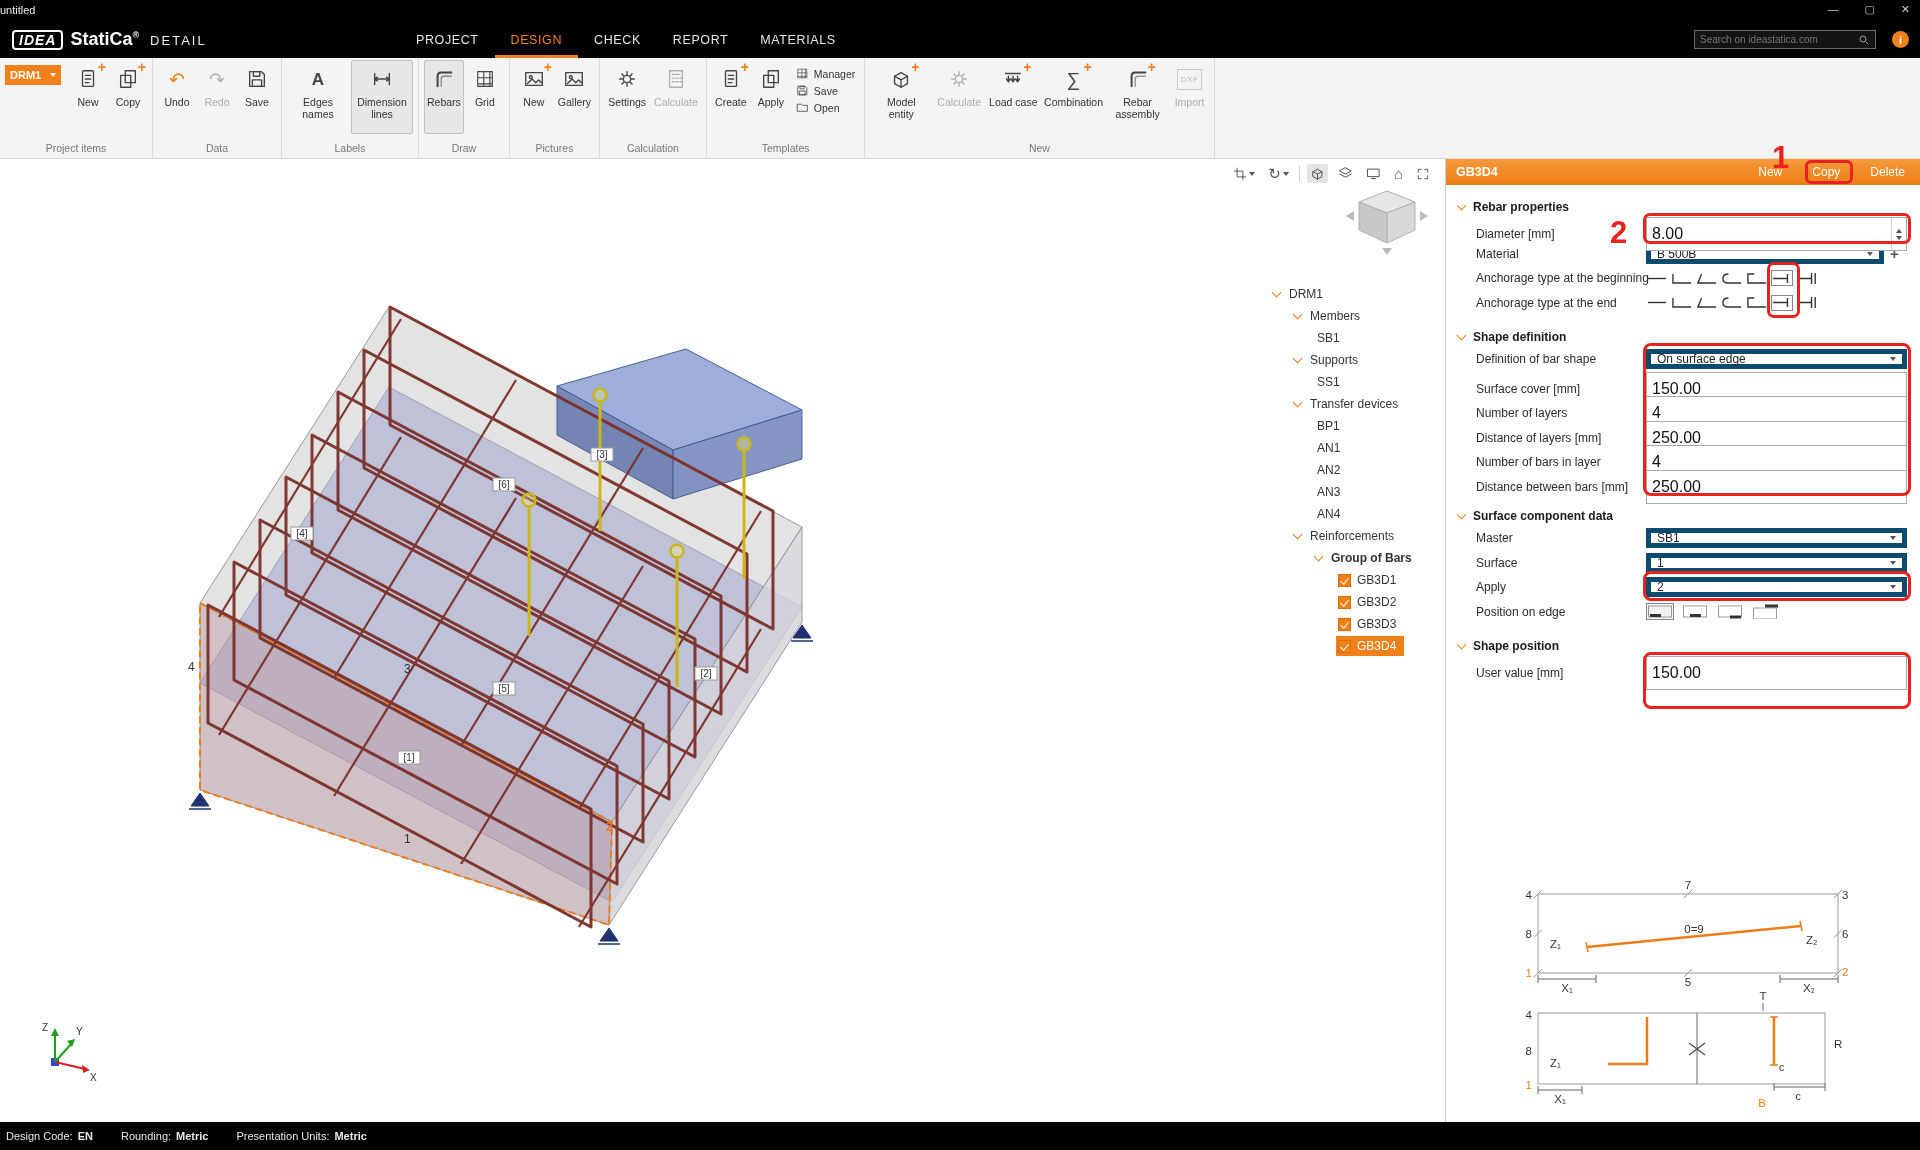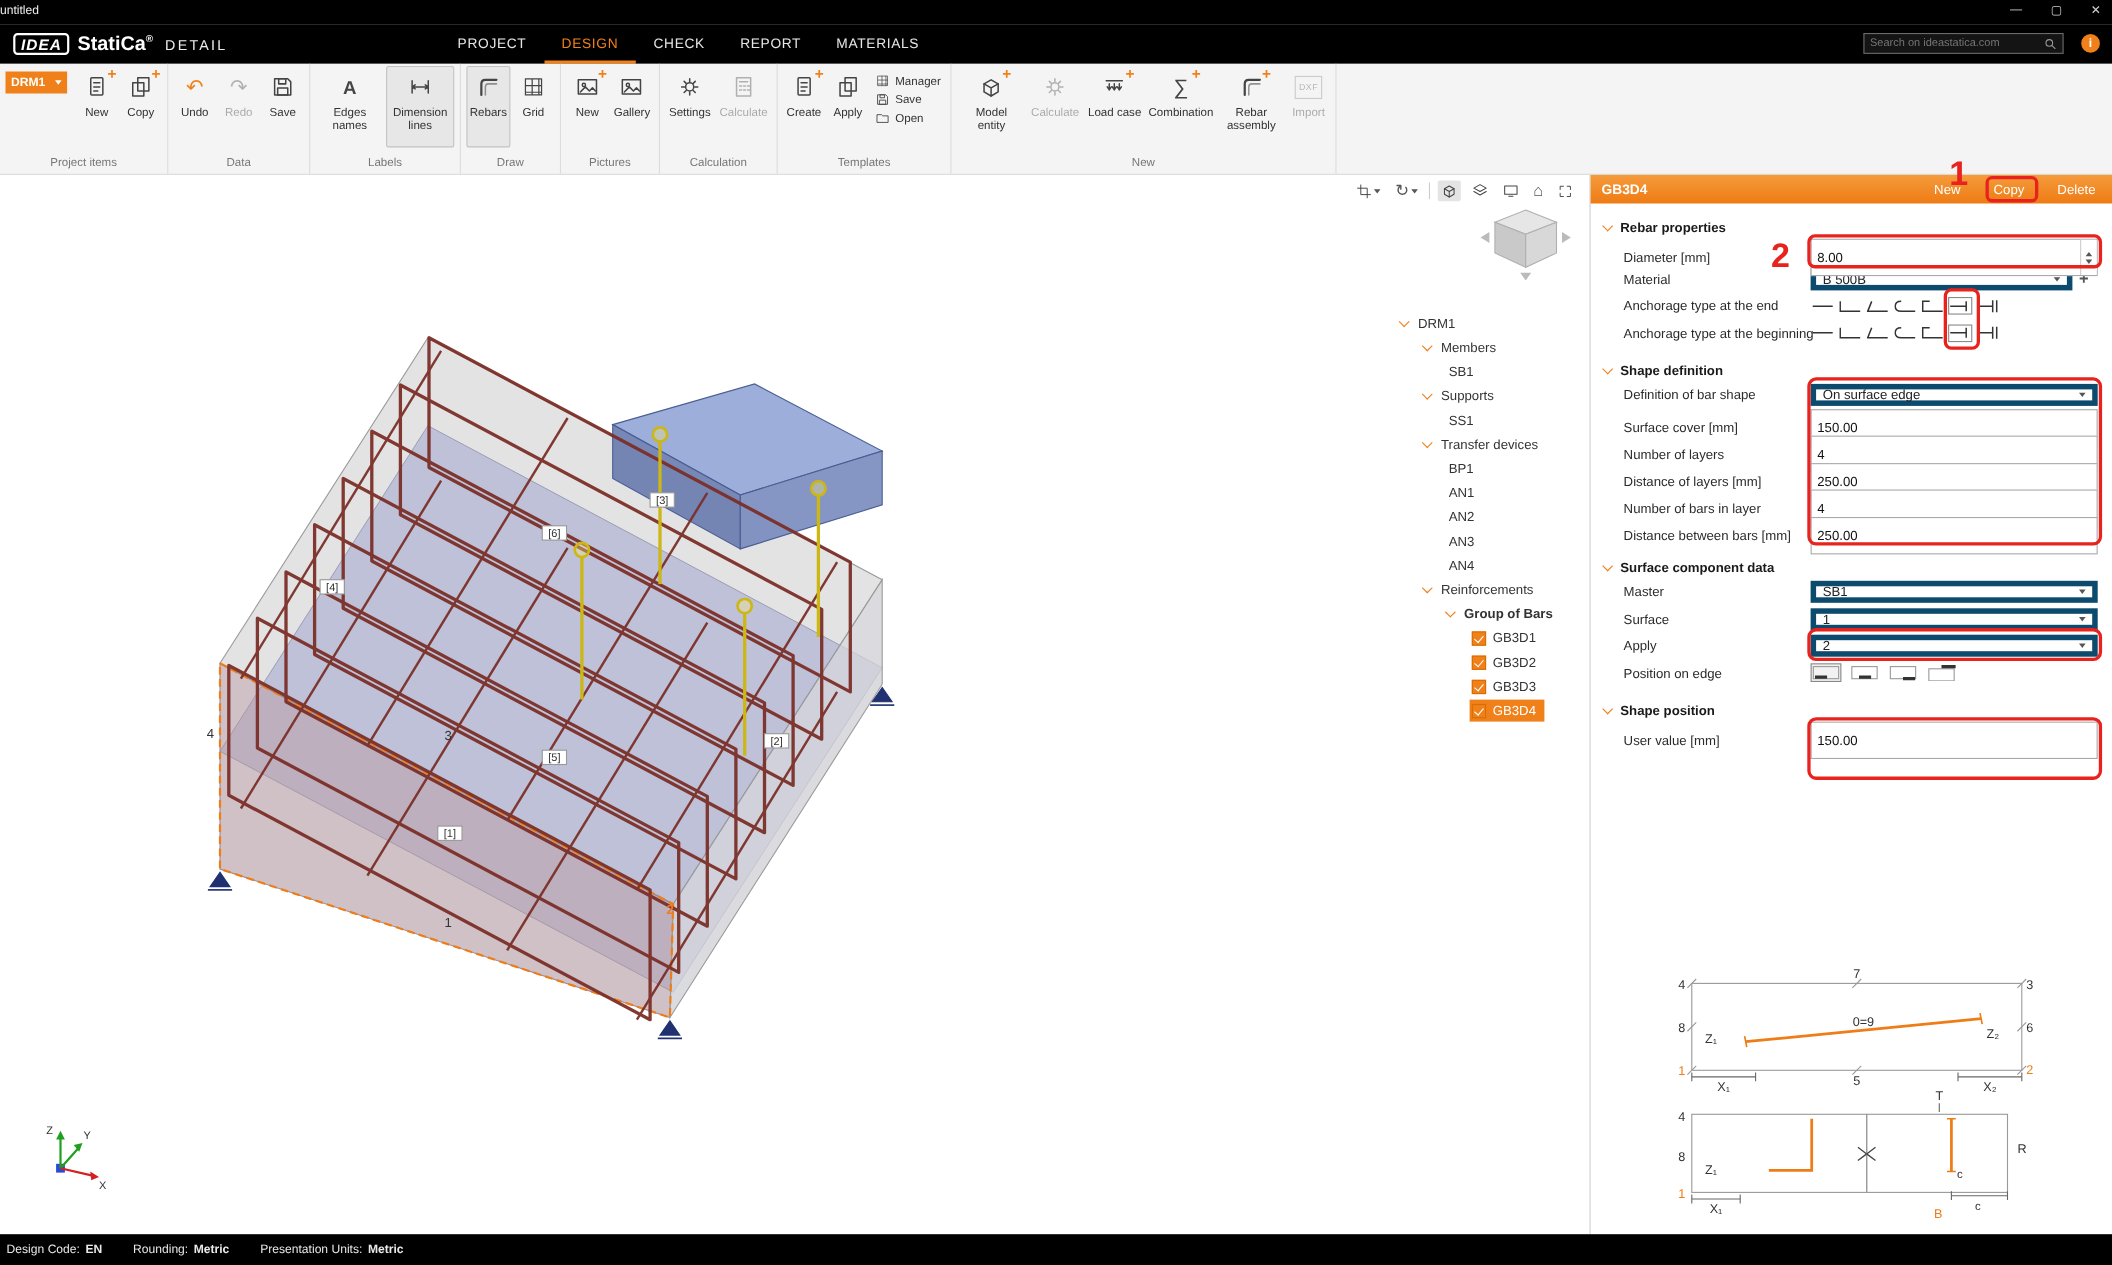--- a/index.html
+++ b/index.html
@@ -70,21 +70,21 @@
 .props{position:absolute;left:1445px;top:159px;width:475px;height:963px;background:#fff;border-left:1px solid #cfcfcf}
 .props-header{height:26px;background:linear-gradient(#f59b3c,#ee7b14);display:flex;align-items:center;color:#fff}
 .props-title{font-weight:bold;font-size:12.5px;padding-left:10px;flex:1}
 .ph-btn{font-size:12px;padding:0 15px;cursor:pointer;height:26px;display:flex;align-items:center}
 .psection{display:flex;align-items:center;margin-top:12px;height:20px}
 .psection .chev{margin-left:12px;margin-right:8px}
 .ptitle{font-weight:bold;color:#1a1a1a;font-size:12px}
 .prow{display:grid;grid-template-columns:200px 261px;height:24.5px;align-items:center}
 .plabel{padding-left:30px;color:#2b2b2b;font-size:12px;white-space:nowrap}
 .pctl{display:flex;align-items:center}
-.pinput{width:100%;height:16px;border:1px solid #a9a9a9;font-size:12px;padding:16px 5px;font-family:inherit;color:#111;background:#fff}
+.pinput{width:100%;height:16px;border:1px solid #a9a9a9;font-size:16px;padding:16px 5px;font-family:inherit;color:#111;background:#fff}
 .pselect{width:100%;height:20px;border:5px solid #0c4a6e;display:flex;align-items:center;justify-content:space-between;padding:0 6px;background:#fff;cursor:pointer}
 .spinner{position:relative;width:100%}
 .spin-arrows{position:absolute;right:1px;top:1px;bottom:1px;width:15px;border-left:1px solid #ccc;display:flex;flex-direction:column;align-items:center;justify-content:center;gap:3px;background:#fff}
 .spin-u{width:0;height:0;border-left:3.5px solid transparent;border-right:3.5px solid transparent;border-bottom:4px solid #555}
 .spin-d{width:0;height:0;border-left:3.5px solid transparent;border-right:3.5px solid transparent;border-top:4px solid #555}
 .plus-btn{margin-left:6px;color:#555;font-weight:bold;font-size:15px;cursor:pointer;line-height:1}
 .anch-icons{display:flex;gap:3px;align-items:center}
 .aicon{width:22px;height:16px;display:flex;align-items:center;justify-content:center;border:1px solid transparent;cursor:pointer}
 .aicon.selected{border-color:#888;background:#fff}
 .aicon svg{width:20px;height:13px;stroke:#333;fill:none;stroke-width:1.5}
@@ -721,61 +721,61 @@
       <span class="plabel">Material</span>
       <span class="pctl">
           <span class="pselect" style="width:238px">
             <span>B 500B</span>
             <i class="caret-dk"></i>
           </span>
           <span class="plus-btn">+</span>
         </span>
     </div>
     <div class="prow">
+      <span class="plabel">Anchorage type at the beginning</span>
+      <span class="pctl anch-icons">
+        <span class="aicon">
+            <svg viewBox="0 0 22 14">
+              <path d="M1 7 H21"></path>
+            </svg>
+          </span>
+        <span class="aicon">
+            <svg viewBox="0 0 22 14">
+              <path d="M1 2 V12 H21"></path>
+            </svg>
+          </span>
+        <span class="aicon">
+            <svg viewBox="0 0 22 14">
+              <path d="M5 2 L1 12 H21"></path>
+            </svg>
+          </span>
+        <span class="aicon">
+            <svg viewBox="0 0 22 14">
+              <path d="M7 2 Q1 2 1 7 Q1 12 7 12 H21"></path>
+            </svg>
+          </span>
+        <span class="aicon">
+            <svg viewBox="0 0 22 14">
+              <path d="M8 2 H1 V12 H21"></path>
+            </svg>
+          </span>
+        <span class="aicon selected">
+            <svg viewBox="0 0 22 14">
+              <path d="M1 7 H17 M17 2 V12"></path>
+            </svg>
+          </span>
+        <span class="aicon">
+            <svg viewBox="0 0 22 14">
+              <path d="M1 7 H16 M16 1 V13 M20 1 V13"></path>
+            </svg>
+          </span>
+      </span>
+    </div>
+    <div class="prow">
       <span class="plabel">Anchorage type at the end</span>
-      <span class="pctl anch-icons">
-        <span class="aicon">
-            <svg viewBox="0 0 22 14">
-              <path d="M1 7 H21"></path>
-            </svg>
-          </span>
-        <span class="aicon">
-            <svg viewBox="0 0 22 14">
-              <path d="M1 2 V12 H21"></path>
-            </svg>
-          </span>
-        <span class="aicon">
-            <svg viewBox="0 0 22 14">
-              <path d="M5 2 L1 12 H21"></path>
-            </svg>
-          </span>
-        <span class="aicon">
-            <svg viewBox="0 0 22 14">
-              <path d="M7 2 Q1 2 1 7 Q1 12 7 12 H21"></path>
-            </svg>
-          </span>
-        <span class="aicon">
-            <svg viewBox="0 0 22 14">
-              <path d="M8 2 H1 V12 H21"></path>
-            </svg>
-          </span>
-        <span class="aicon selected">
-            <svg viewBox="0 0 22 14">
-              <path d="M1 7 H17 M17 2 V12"></path>
-            </svg>
-          </span>
-        <span class="aicon">
-            <svg viewBox="0 0 22 14">
-              <path d="M1 7 H16 M16 1 V13 M20 1 V13"></path>
-            </svg>
-          </span>
-      </span>
-    </div>
-    <div class="prow">
-      <span class="plabel">Anchorage type at the beginning</span>
       <span class="pctl anch-icons">
         <span class="aicon">
             <svg viewBox="0 0 22 14">
               <path d="M1 7 H21"></path>
             </svg>
           </span>
         <span class="aicon">
             <svg viewBox="0 0 22 14">
               <path d="M1 2 V12 H21"></path>
             </svg>

